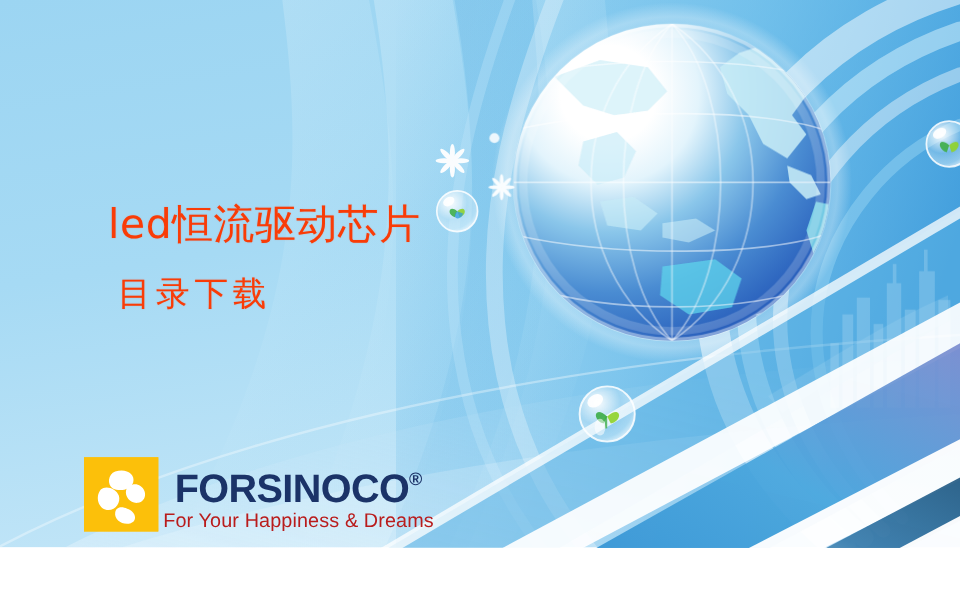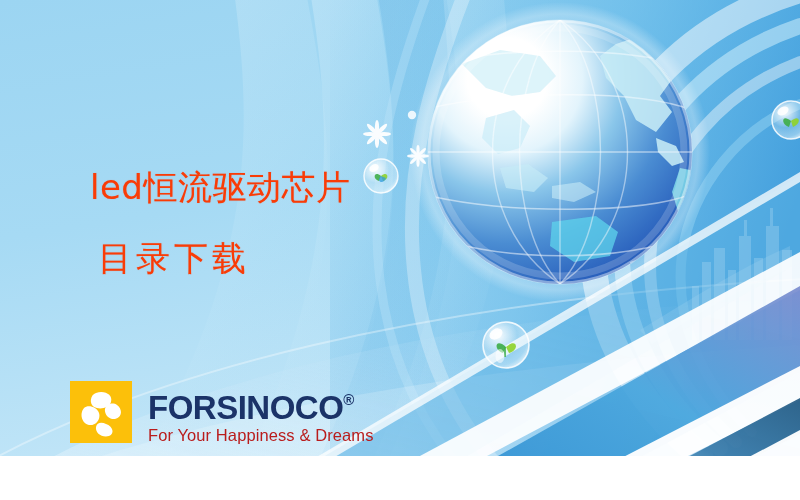--- a/index.html
+++ b/index.html
@@ -38,23 +38,23 @@
     letter-spacing: 0.5px;
     white-space: nowrap;
     line-height: 1;
     text-shadow: 0 0 1px rgba(249,60,7,0.35);
   }
   #headline-line-1 {
     top: 170px;
     font-size: 34px;
   }
   #headline-line-2 {
-    top: 241px;
+    top: 231px;
     left: 98px;
-    font-size: 34px;
+    font-size: 28px;
     letter-spacing: 4px;
     text-align: right;
   }
 
   
   #logo {
     position: absolute;
     left: 70px;
     top: 381px;
     display: flex;
@@ -62,25 +62,26 @@
     height: 62px;
   }
   #logo-mark {
     width: 62px;
     height: 62px;
     background: #fcc00a;
     flex: 0 0 auto;
     display: block;
   }
   #logo-text {
-    margin-left: 16px;
+    margin-left: 4px;
     display: flex;
     flex-direction: column;
     justify-content: flex-start;
     padding-top: 2px;
+    text-align: center;
   }
   #logo-wordmark {
     color: #1b3368;
     font-family: "Liberation Sans", sans-serif;
     font-weight: bold;
     font-size: 33px;
     line-height: 34px;
     letter-spacing: -0.5px;
     white-space: nowrap;
   }

